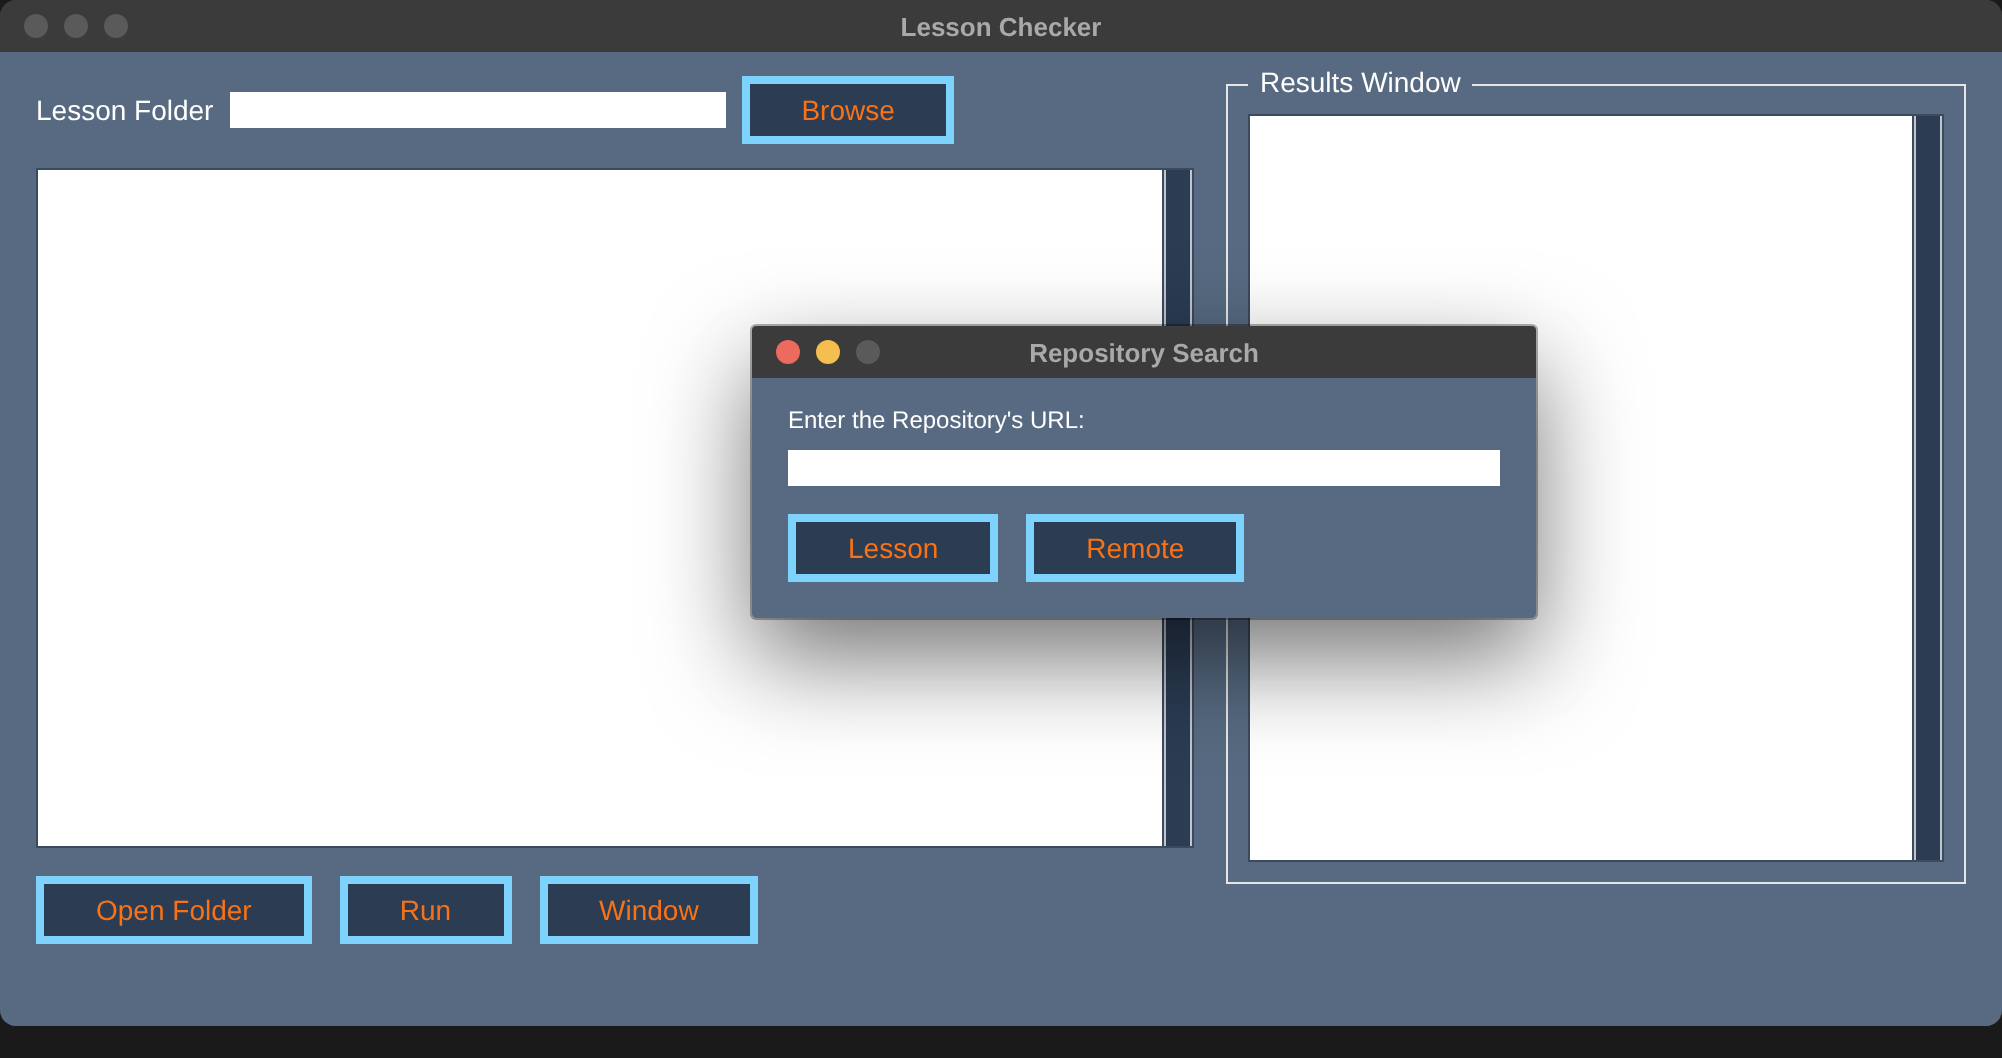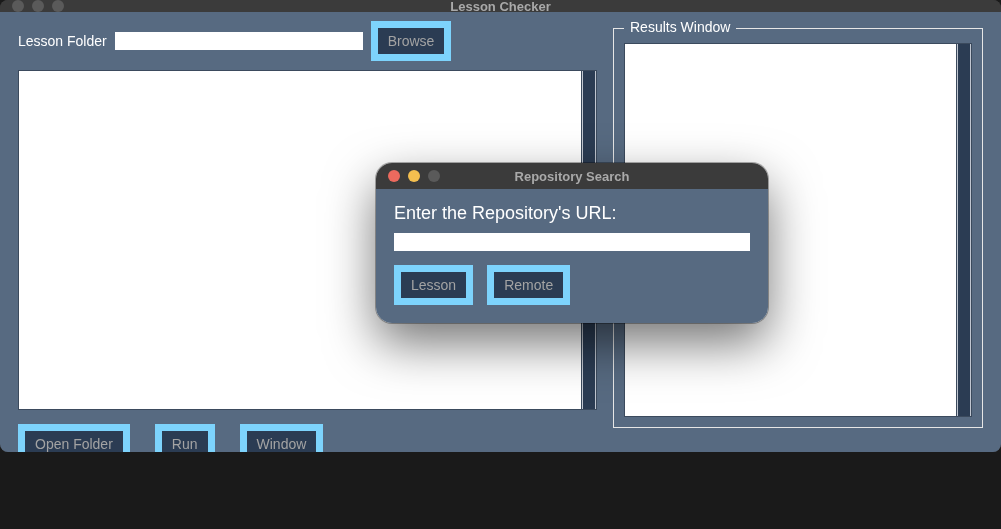--- a/index.html
+++ b/index.html
@@ -6,21 +6,21 @@
   body {
     width: 1001px;
     height: 529px;
     background: #1a1a1a;
     font-family: Arial, Helvetica, sans-serif;
     overflow: hidden;
     position: relative;
   }
   .main-window {
     width: 1001px;
-    height: 452px;
+    height: 513px;
     background: #3b3b3b;
     border-radius: 8px;
     overflow: hidden;
     display: flex;
     flex-direction: column;
   }
   .titlebar {
     height: 26px;
     background: #3b3b3b;
     display: flex;
@@ -71,24 +71,24 @@
     white-space: nowrap;
   }
   .folder-input {
     width: 248px;
     height: 18px;
     background: #fff;
     border: none;
   }
   .btn {
     background: #2b3c53;
-    color: #a3a3a3;
-    border: 7px solid #7dd3fc;
-    font-size: 14px;
-    padding: 5px 10px;
+    color: #f97316;
+    border: 4px solid #7dd3fc;
+    font-size: 14px;
+    padding: 5px 26px;
     cursor: pointer;
   }
   .btn-light {
     background: #c0c6d0;
     color: #2b3c53;
     border: 1px solid #8a94a5;
     font-size: 14px;
     padding: 5px 10px;
     cursor: pointer;
   }
@@ -121,21 +121,21 @@
     position: absolute;
     left: 1px;
     right: 1px;
     top: 0;
     height: 100%;
     background: #2b3c53;
   }
   .bottom-row {
     margin-top: 14px;
     display: flex;
-    gap: 25px;
+    gap: 14px;
   }
   .right-pane {
     width: 370px;
     display: flex;
     flex-direction: column;
   }
   .results-fieldset {
     position: relative;
     border: 1px solid #e6e6e6;
     height: 400px;
@@ -163,42 +163,42 @@
     background: #fff;
     border: 1px solid #3b4a5d;
   }
 
   
   .dialog-shadow {
     position: absolute;
     left: 376px;
     top: 163px;
     width: 392px;
-    border-radius: 16px;
+    border-radius: 2px;
     box-shadow: 0 20px 50px rgba(0,0,0,0.55), 0 0 0 1px rgba(0,0,0,0.3);
     overflow: hidden;
   }
   .dialog-titlebar {
     height: 26px;
     background: #3b3b3b;
     display: flex;
     align-items: center;
     position: relative;
   }
   .dlg-tl { display:flex; gap:8px; padding-left:12px; }
   .dot-red { width:12px;height:12px;border-radius:50%;background:#ec6a5e; }
   .dot-yellow { width:12px;height:12px;border-radius:50%;background:#f4bf4f; }
   .dot-gray { width:12px;height:12px;border-radius:50%;background:#5a5a5a; }
   .dialog-body {
     background: #576a81;
     padding: 14px 18px 18px 18px;
   }
   .dialog-label {
     color: #fff;
-    font-size: 18px;
+    font-size: 12px;
     font-weight: 500;
     margin-bottom: 8px;
   }
   .dialog-input {
     width: 100%;
     height: 18px;
     background: #fff;
     border: none;
     margin-bottom: 14px;
   }

